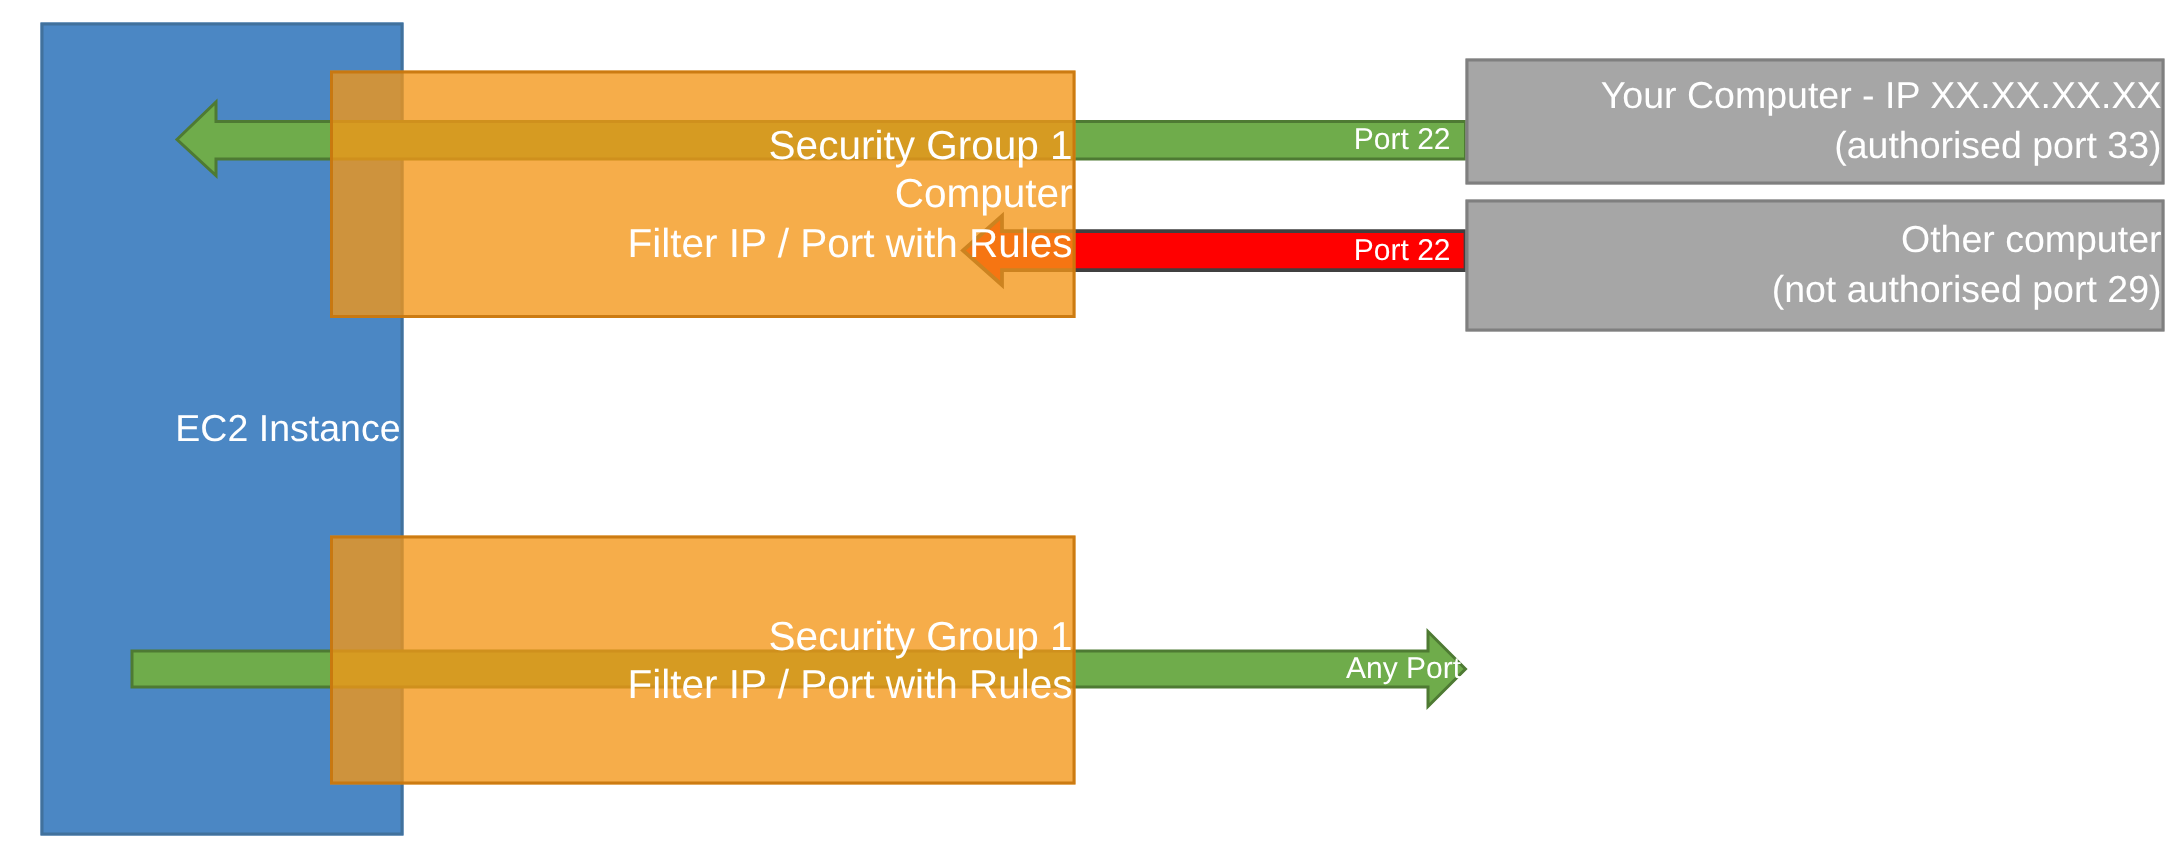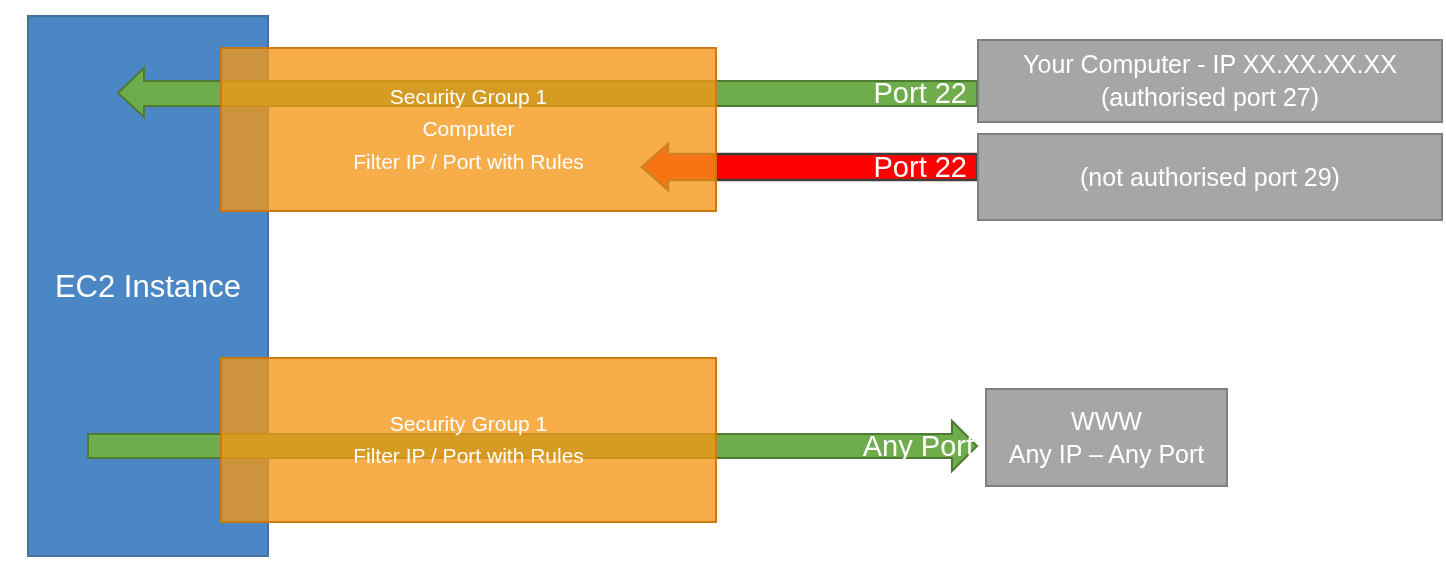--- a/index.html
+++ b/index.html
@@ -13,62 +13,62 @@
     width: 1446px;
     height: 578px;
     background: #ffffff;
     overflow: hidden;
   }
   .box {
     position: absolute;
     box-sizing: border-box;
     display: flex;
     flex-direction: column;
-    align-items: center;
+    align-items: flex-end;
     justify-content: center;
     text-align: center;
     color: #ffffff;
   }
   .ec2 {
     left: 27px; top: 15px; width: 242px; height: 542px;
     background: #4B87C4;
     border: 2px solid #41719C;
     z-index: 1;
-    font-size: 31px;
+    font-size: 25px;
     line-height: 31px;
   }
   .arrow-layer {
     position: absolute;
     left: 0; top: 0;
     z-index: 2;
   }
   .sg {
     background: rgba(243,150,23,0.78);
     border: 2px solid rgba(200,118,12,0.9);
     z-index: 3;
-    font-size: 21px;
+    font-size: 27px;
     line-height: 32.5px;
   }
   .sg.inbound  { left: 220px; top: 47px;  width: 497px; height: 165px; }
   .sg.outbound { left: 220px; top: 357px; width: 497px; height: 166px; }
   .ext {
     background: #A6A6A6;
     border: 2px solid #7F7F7F;
     z-index: 4;
     font-size: 25px;
     line-height: 33px;
   }
   .ext.your-computer  { left: 977px; top: 39px;  width: 466px; height: 84px; }
   .ext.other-computer { left: 977px; top: 133px; width: 466px; height: 88px; }
   .ext.www            { left: 985px; top: 388px; width: 243px; height: 99px; }
   .flow-label {
     position: absolute;
     z-index: 5;
     color: #ffffff;
-    font-size: 29px;
+    font-size: 20px;
     line-height: 31px;
     text-align: right;
     white-space: nowrap;
   }
   .flow-label.port22-allowed { left: 700px; top: 78px;  width: 267px; }
   .flow-label.port22-blocked { left: 700px; top: 152px; width: 267px; }
   .flow-label.any-port       { left: 724px; top: 431px; width: 250px; }
 </style>
 </head>
 <body>
@@ -91,29 +91,26 @@
     <div>Filter IP / Port with Rules</div>
   </div>
 
   <div class="box sg outbound">
     <div>Security Group 1</div>
     <div>Filter IP / Port with Rules</div>
   </div>
 
   <div class="box ext your-computer">
     <div>Your Computer - IP XX.XX.XX.XX</div>
-    <div>(authorised port 27)</div>
+    <div>(authorised port 33)</div>
   </div>
 
   <div class="box ext other-computer">
+    <div>Other computer</div>
     <div>(not authorised port 29)</div>
   </div>
 
-  <div class="box ext www">
-    <div>WWW</div>
-    <div>Any IP – Any Port</div>
-  </div>
 
   <div class="flow-label port22-allowed">Port 22</div>
   <div class="flow-label port22-blocked">Port 22</div>
   <div class="flow-label any-port">Any Port</div>
 
 </div>
 
 </body></html>

